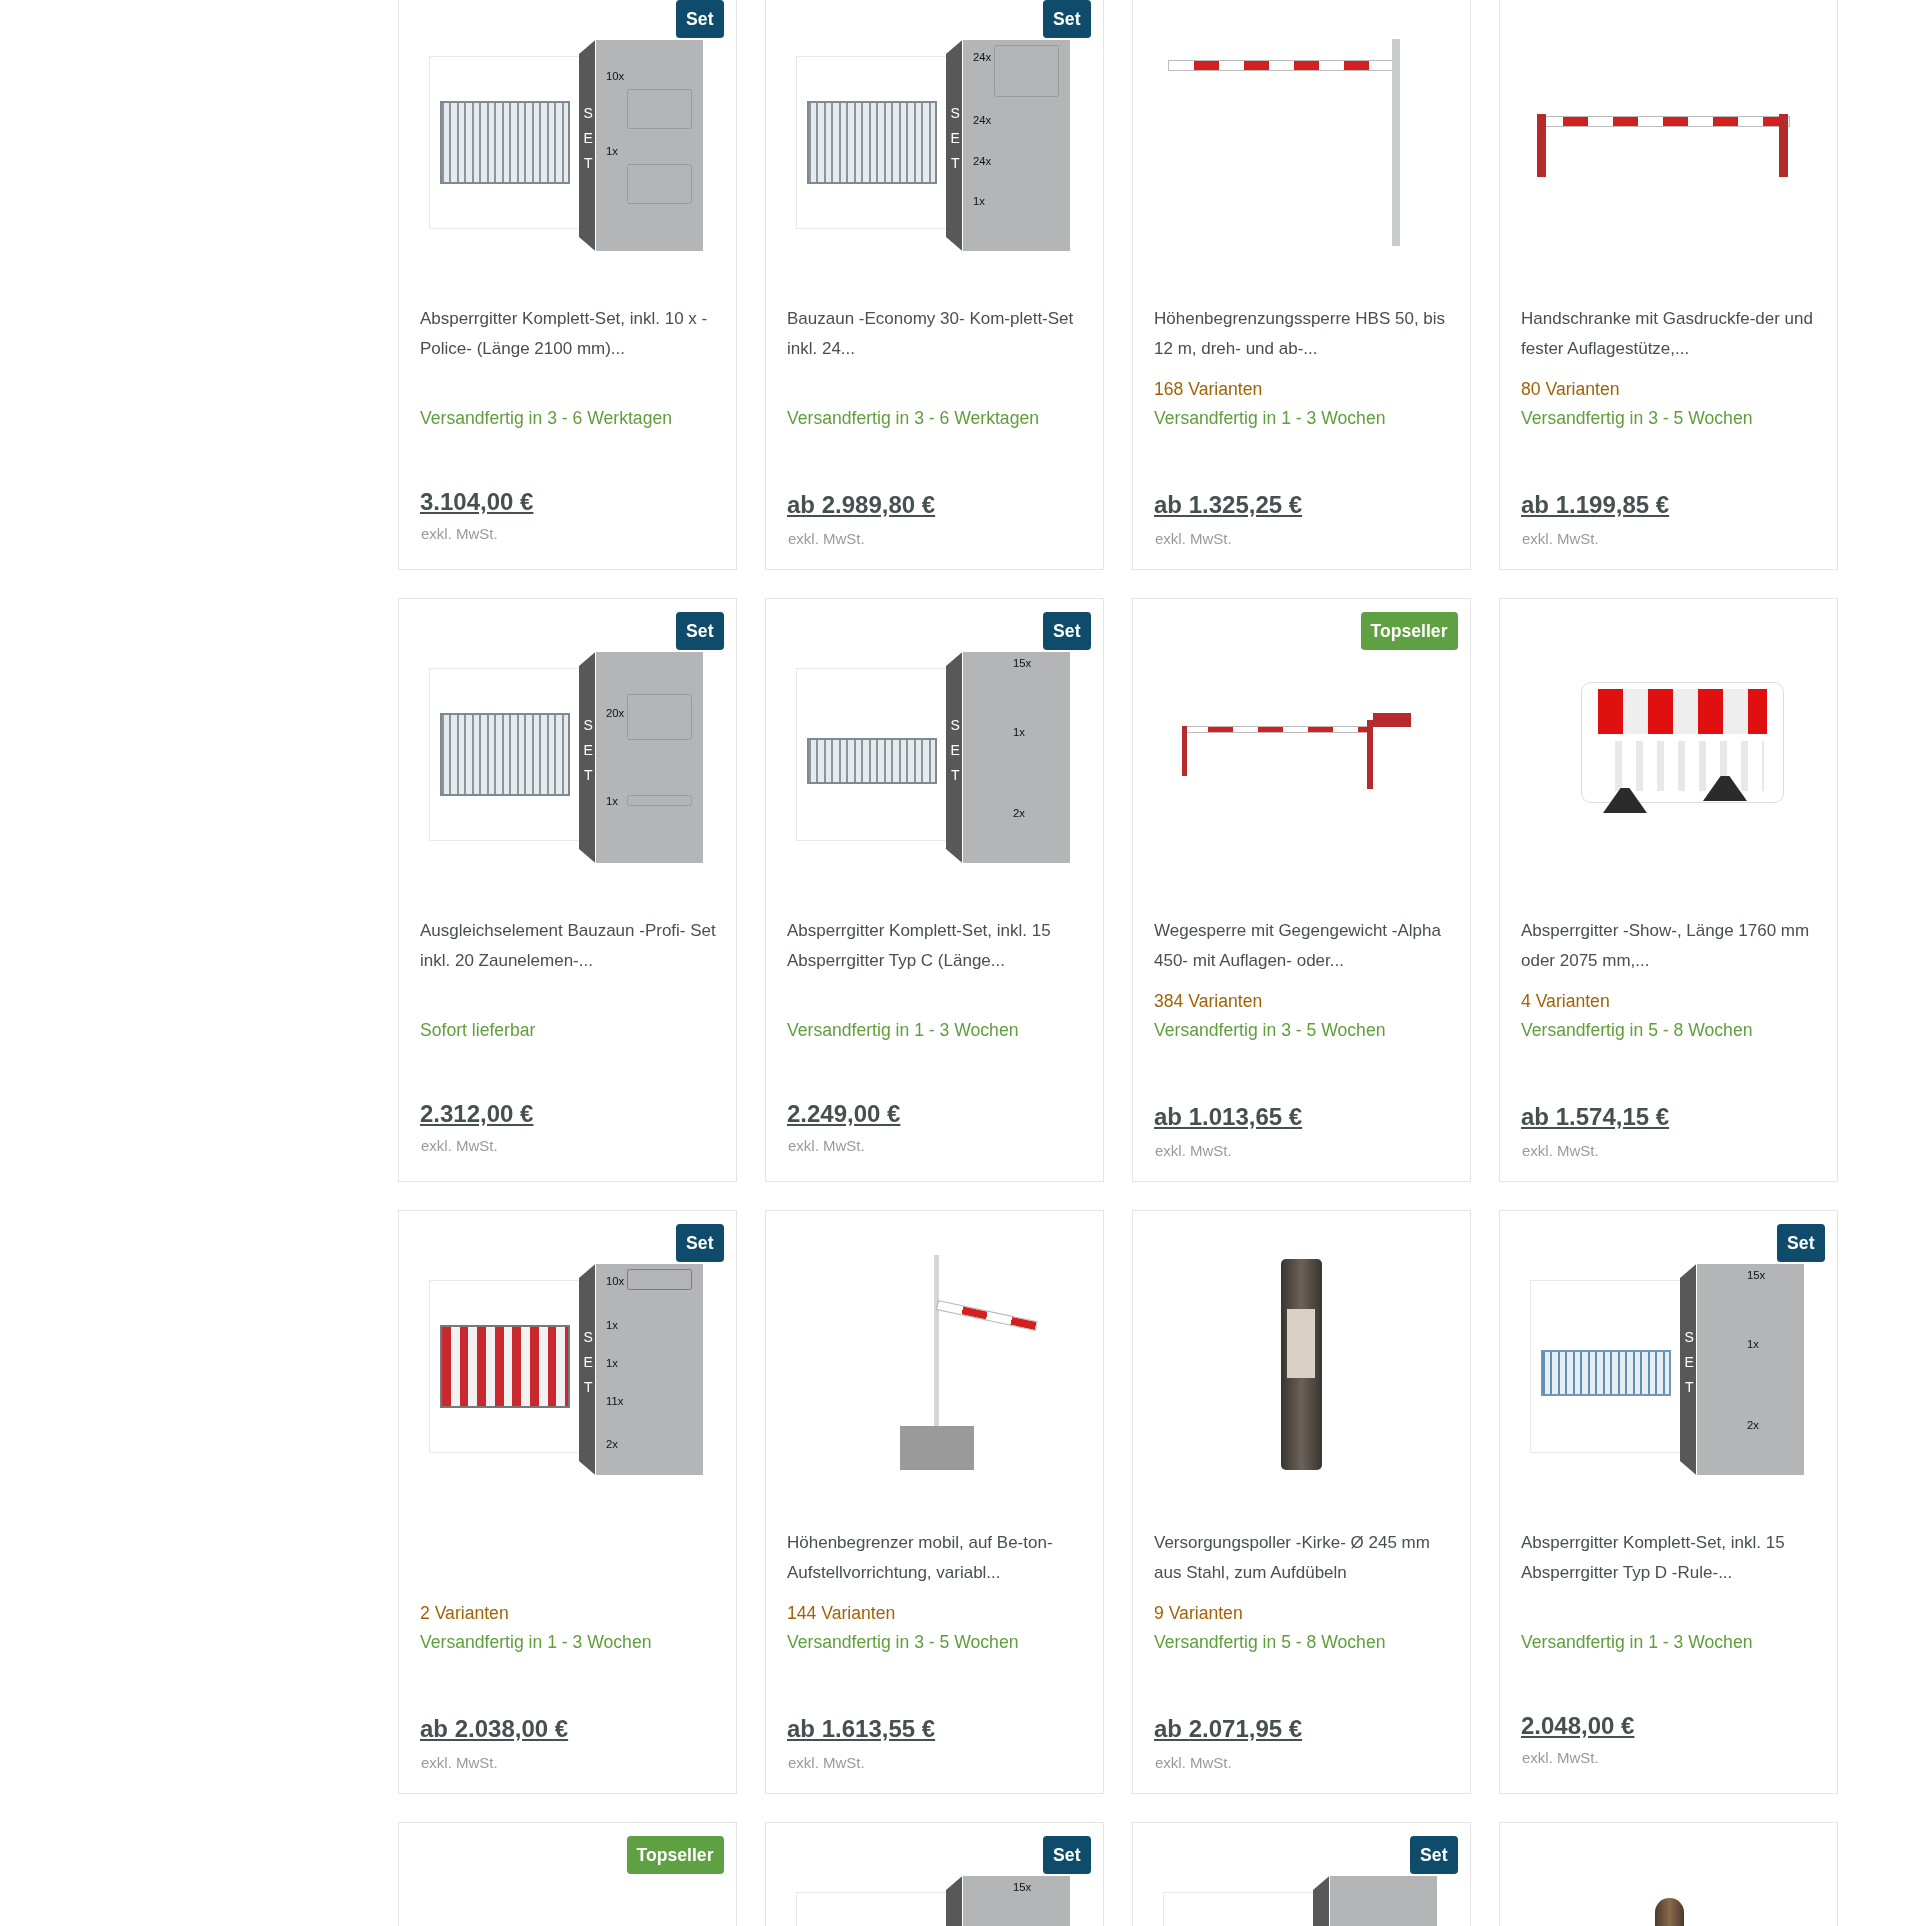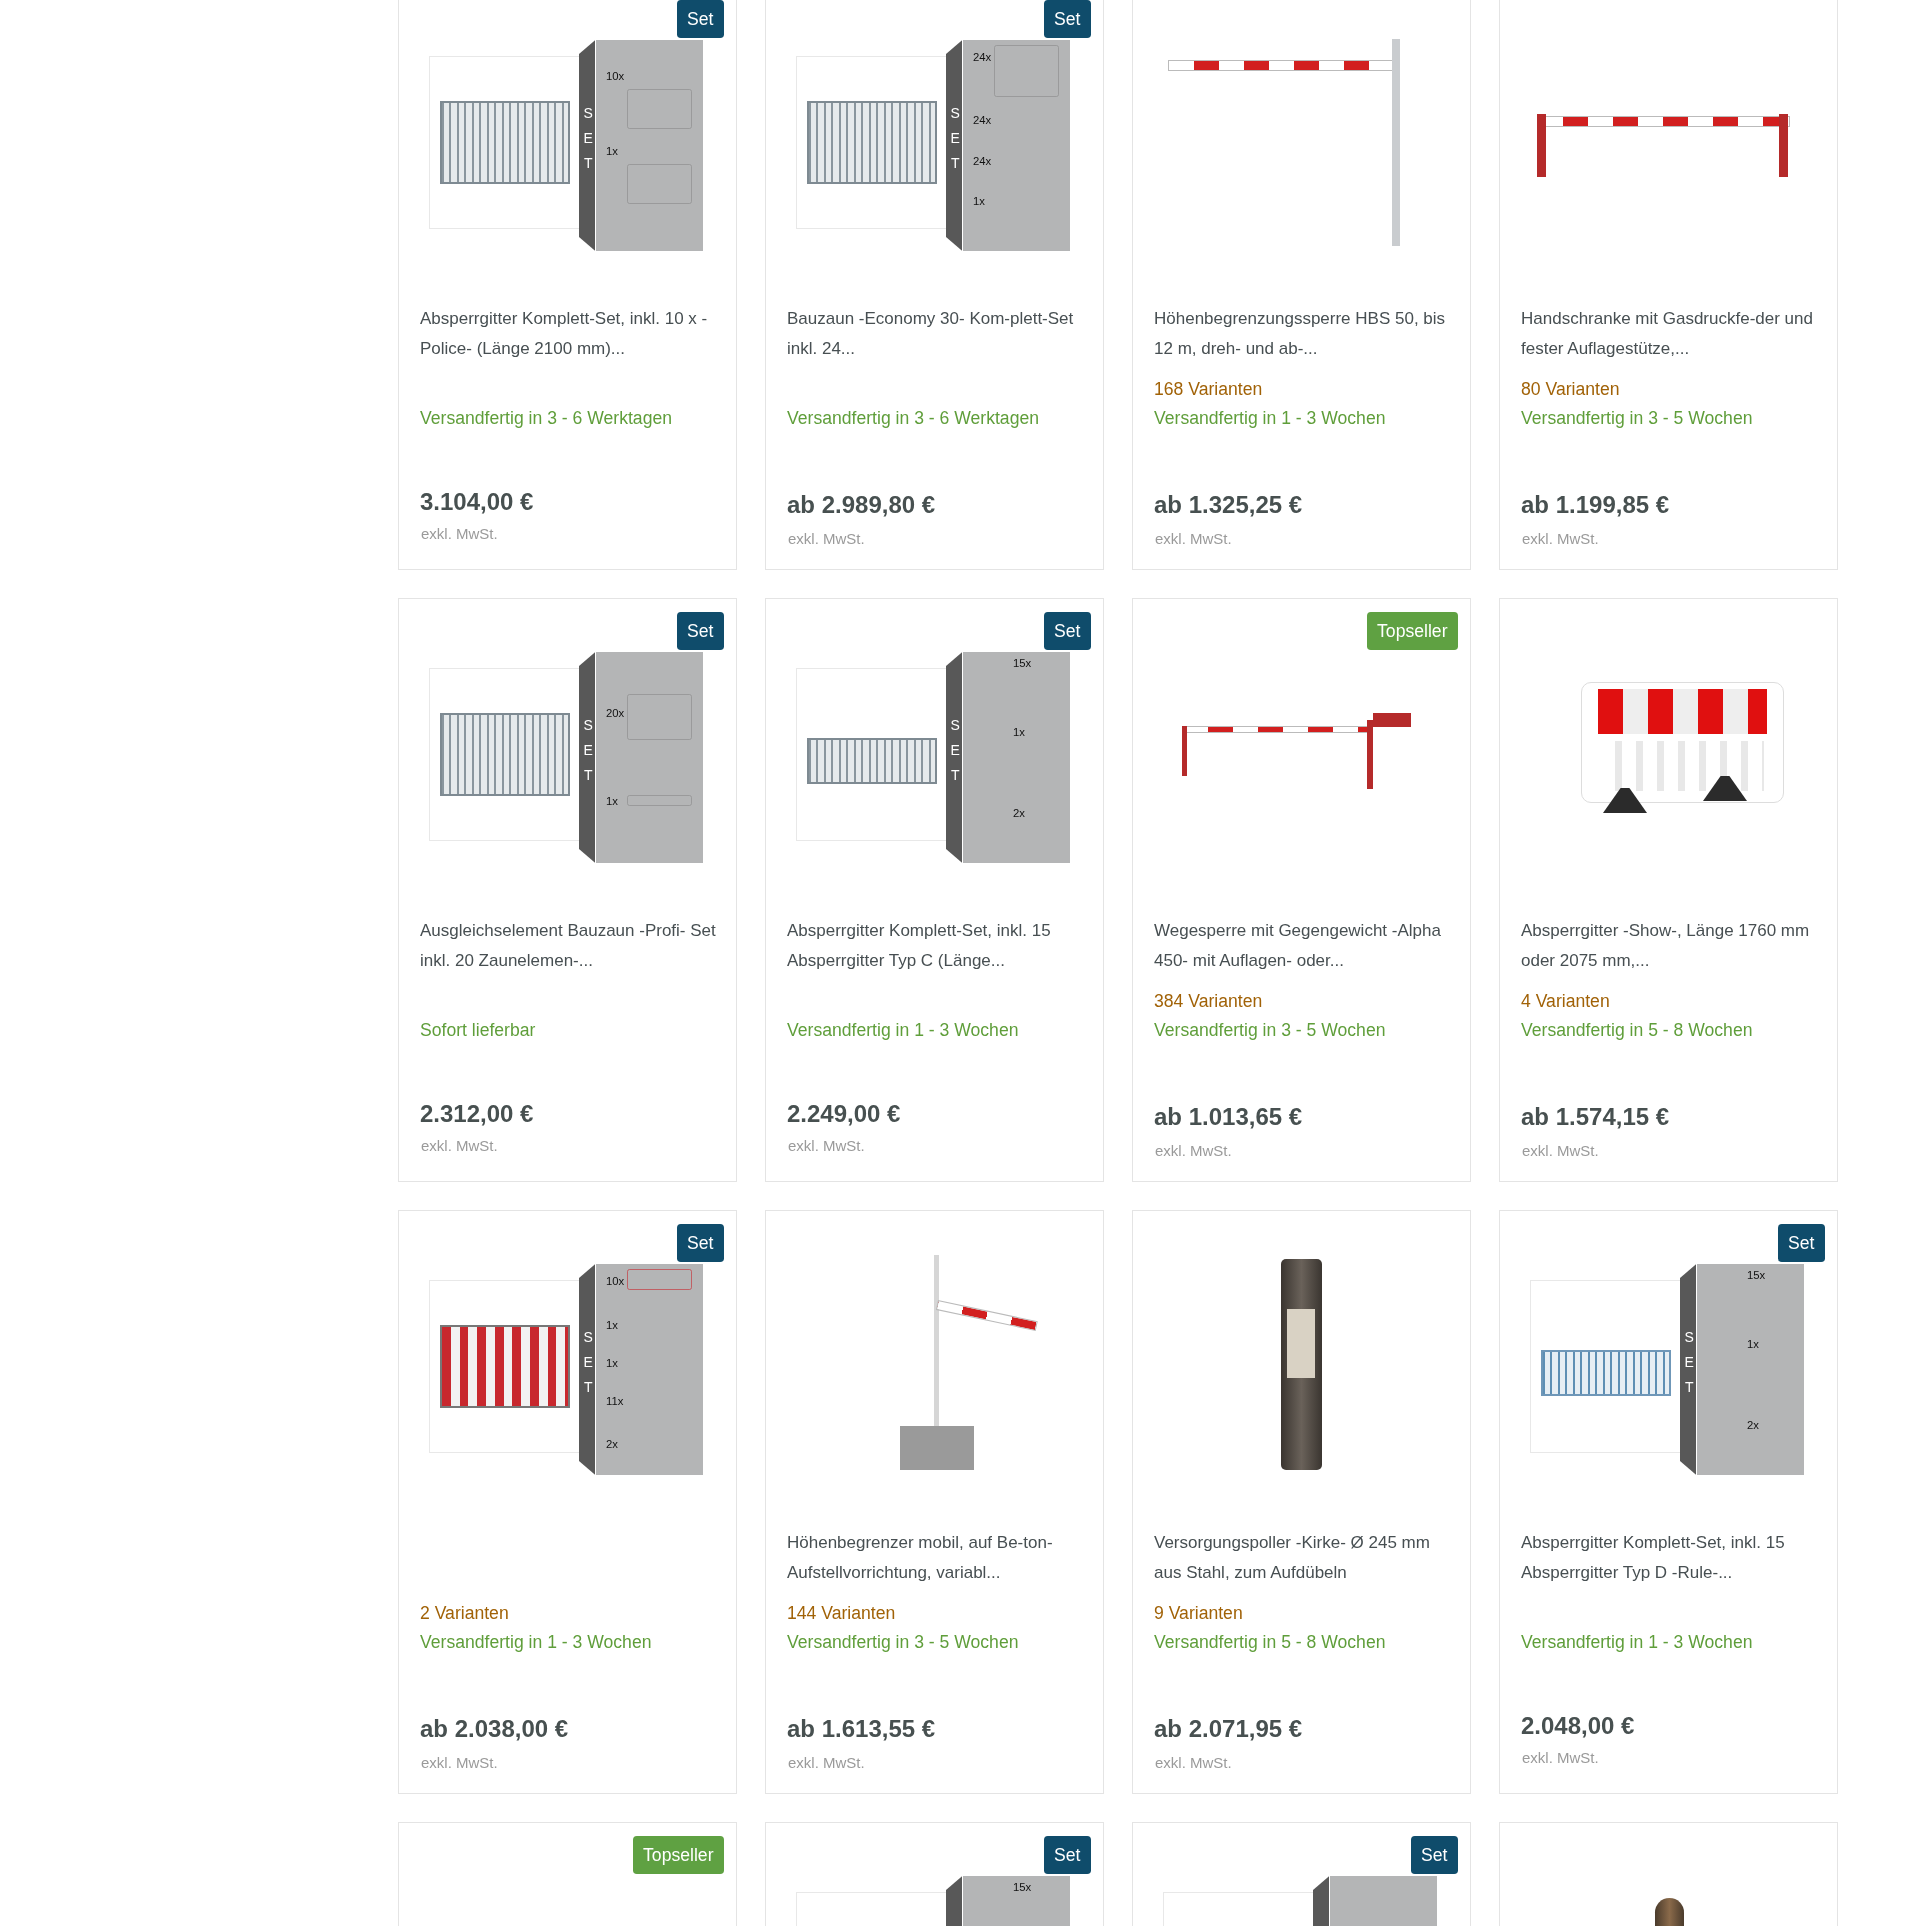--- a/index.html
+++ b/index.html
@@ -1,26 +1,26 @@
 <!DOCTYPE html>
 <html style="font-size:10px"><head>
 <meta charset="utf-8">
 <style>
   html, body { margin:0; padding:0; background:#ffffff; }
   body { width:1926px; height:1926px; position:relative; overflow:hidden; font-family:"Liberation Sans", sans-serif; }
   .grid { position:absolute; left:398px; top:-14px; width:1437px; display:grid; grid-template-columns:repeat(4,339px); grid-auto-rows:584px; column-gap:28px; row-gap:28px; }
   .card { position:relative; box-sizing:border-box; border:1.9px solid #e4e4e4; background:#fff; cursor:pointer; }
-  .badge { position:absolute; top:12.5px; right:12.5px; height:38px; padding:0 10px; border-radius:3.8px; color:#fff; font-size:17.6px; line-height:38px; font-weight:normal; }
+  .badge { position:absolute; top:12.5px; right:12.5px; height:38px; padding:0 10px; border-radius:3.8px; color:#fff; font-size:17.6px; line-height:38px; font-weight:bold; }
   .badge.set { background:#0f4c6b; }
   .badge.top { background:#5fa142;text-align:center; }
   .img { position:absolute; left:21px; top:39px; width:295px; height:224px; }
   .title { position:absolute; left:21px; right:19px; top:317px; font-size:17px; line-height:29.5px; color:#474f52; height:59px; overflow:hidden; }
   .variants { position:absolute; left:21px; top:390px; font-size:17.6px; line-height:25px; color:#a16207; }
   .ship { position:absolute; left:21px; top:419px; font-size:17.6px; line-height:25px; color:#5f9e3a; }
-  .price { position:absolute; left:21px; top:503px; font-size:24px; line-height:30px; font-weight:bold; color:#475050; }
+  .price { position:absolute; left:21px; top:503px; font-size:24px; line-height:30px; font-weight:bold; color:#475050;text-decoration:underline; }
   .vat { position:absolute; left:22px; top:542px; font-size:15px; line-height:19px; color:#9a9a9a; }
   .card.nov .price { top:500px; }
   .card.nov .vat { top:537px; }
   
   .setimg .box { position:absolute; left:8.8px; top:30px; width:150px; height:171px; border:1.3px solid #e8e8e8; background:#fff; }
   .setimg .box .item { position:absolute; left:10px; right:10px; top:44px; bottom:44px; background:repeating-linear-gradient(90deg,#8a969e 0 1.9px,#e6eaec 1.9px 7.5px); border:2.5px solid #7e8a92; }
   .setimg .side { position:absolute; left:159px; top:14px; width:16.3px; height:211px; background:#585858; clip-path:polygon(0 14px,100% 0,100% 100%,0 calc(100% - 14px)); }
   .setimg .panel { position:absolute; left:176px; top:14px; width:107px; height:211px; background:#b4b5b6; }
   .setimg .letters { position:absolute; left:162px; top:75px; width:12.5px; color:#fff; font-size:14px; line-height:25px; text-align:center; }
   .setimg .qty { position:absolute; left:186px; font-size:11.3px; color:#111; }

